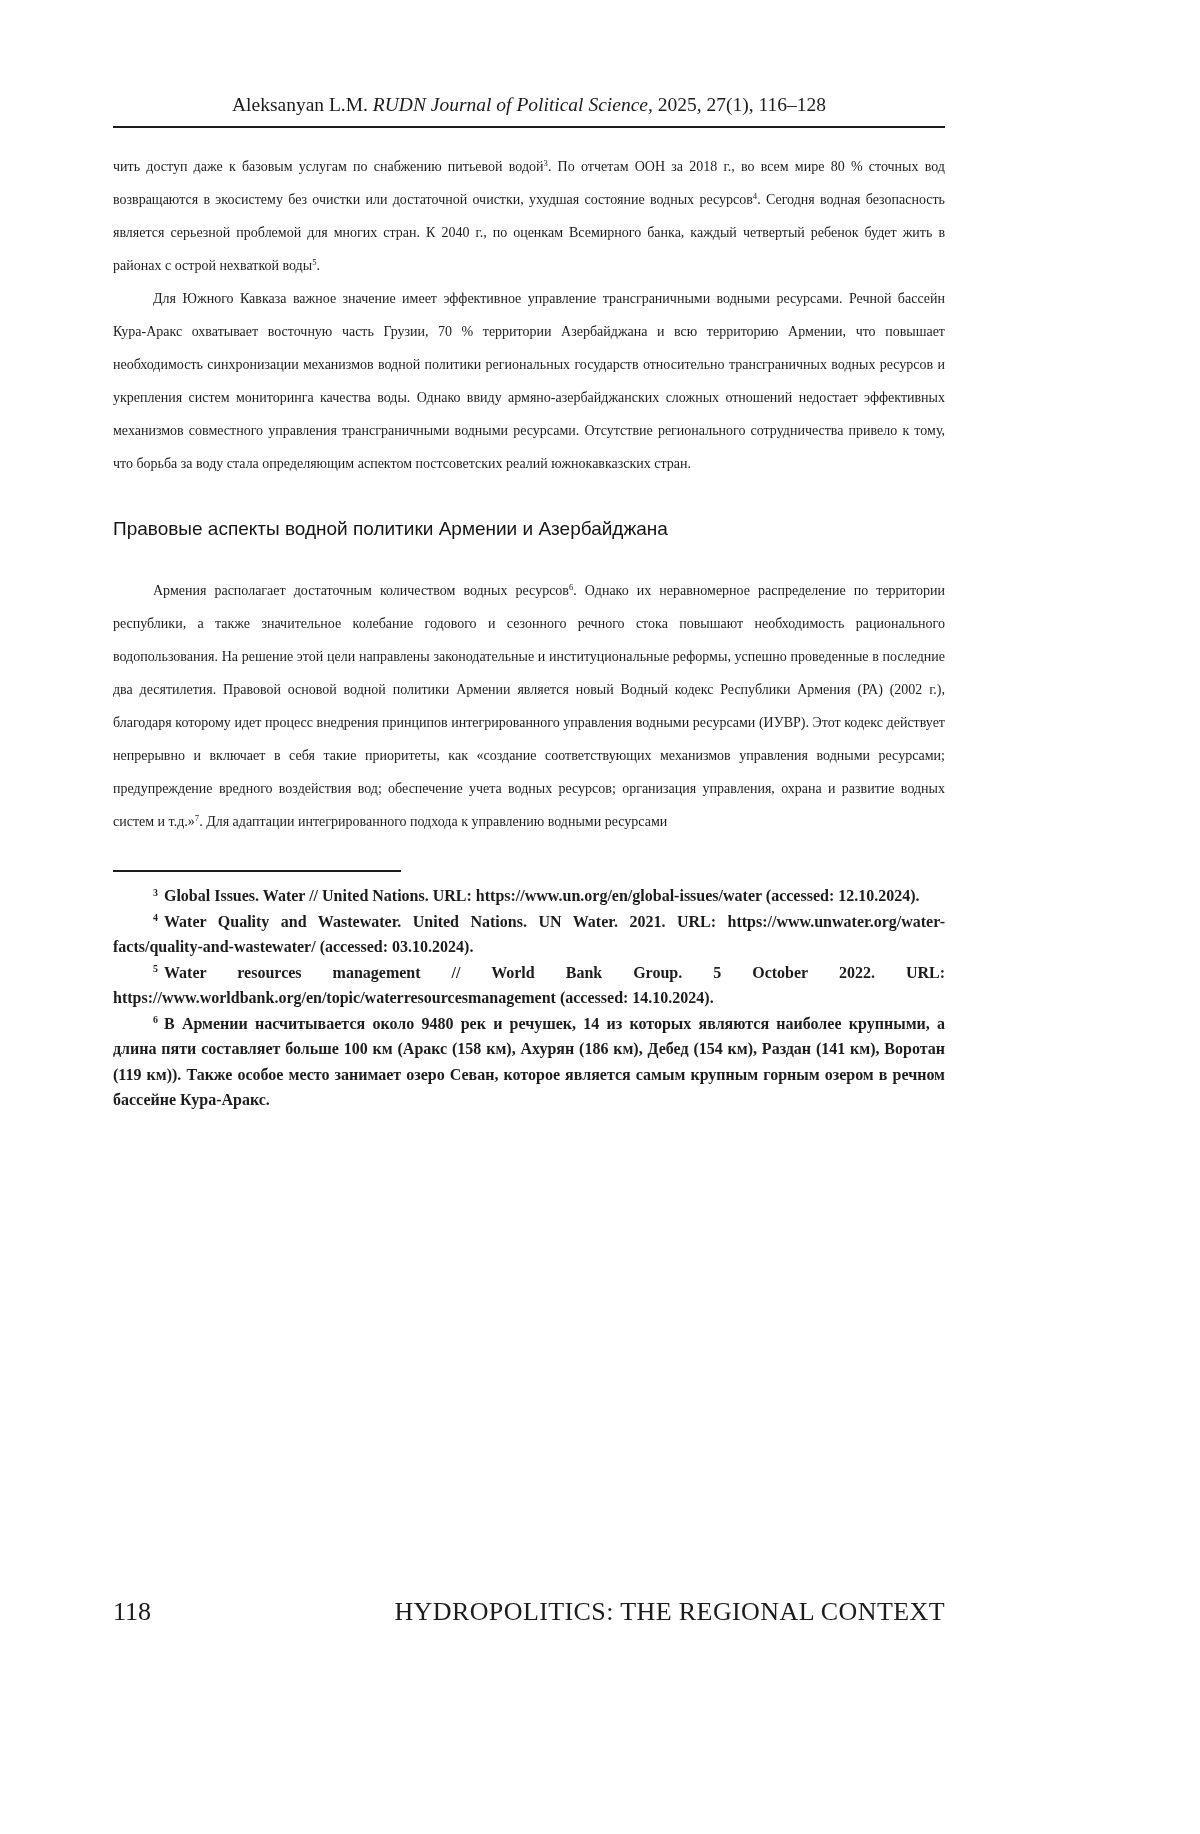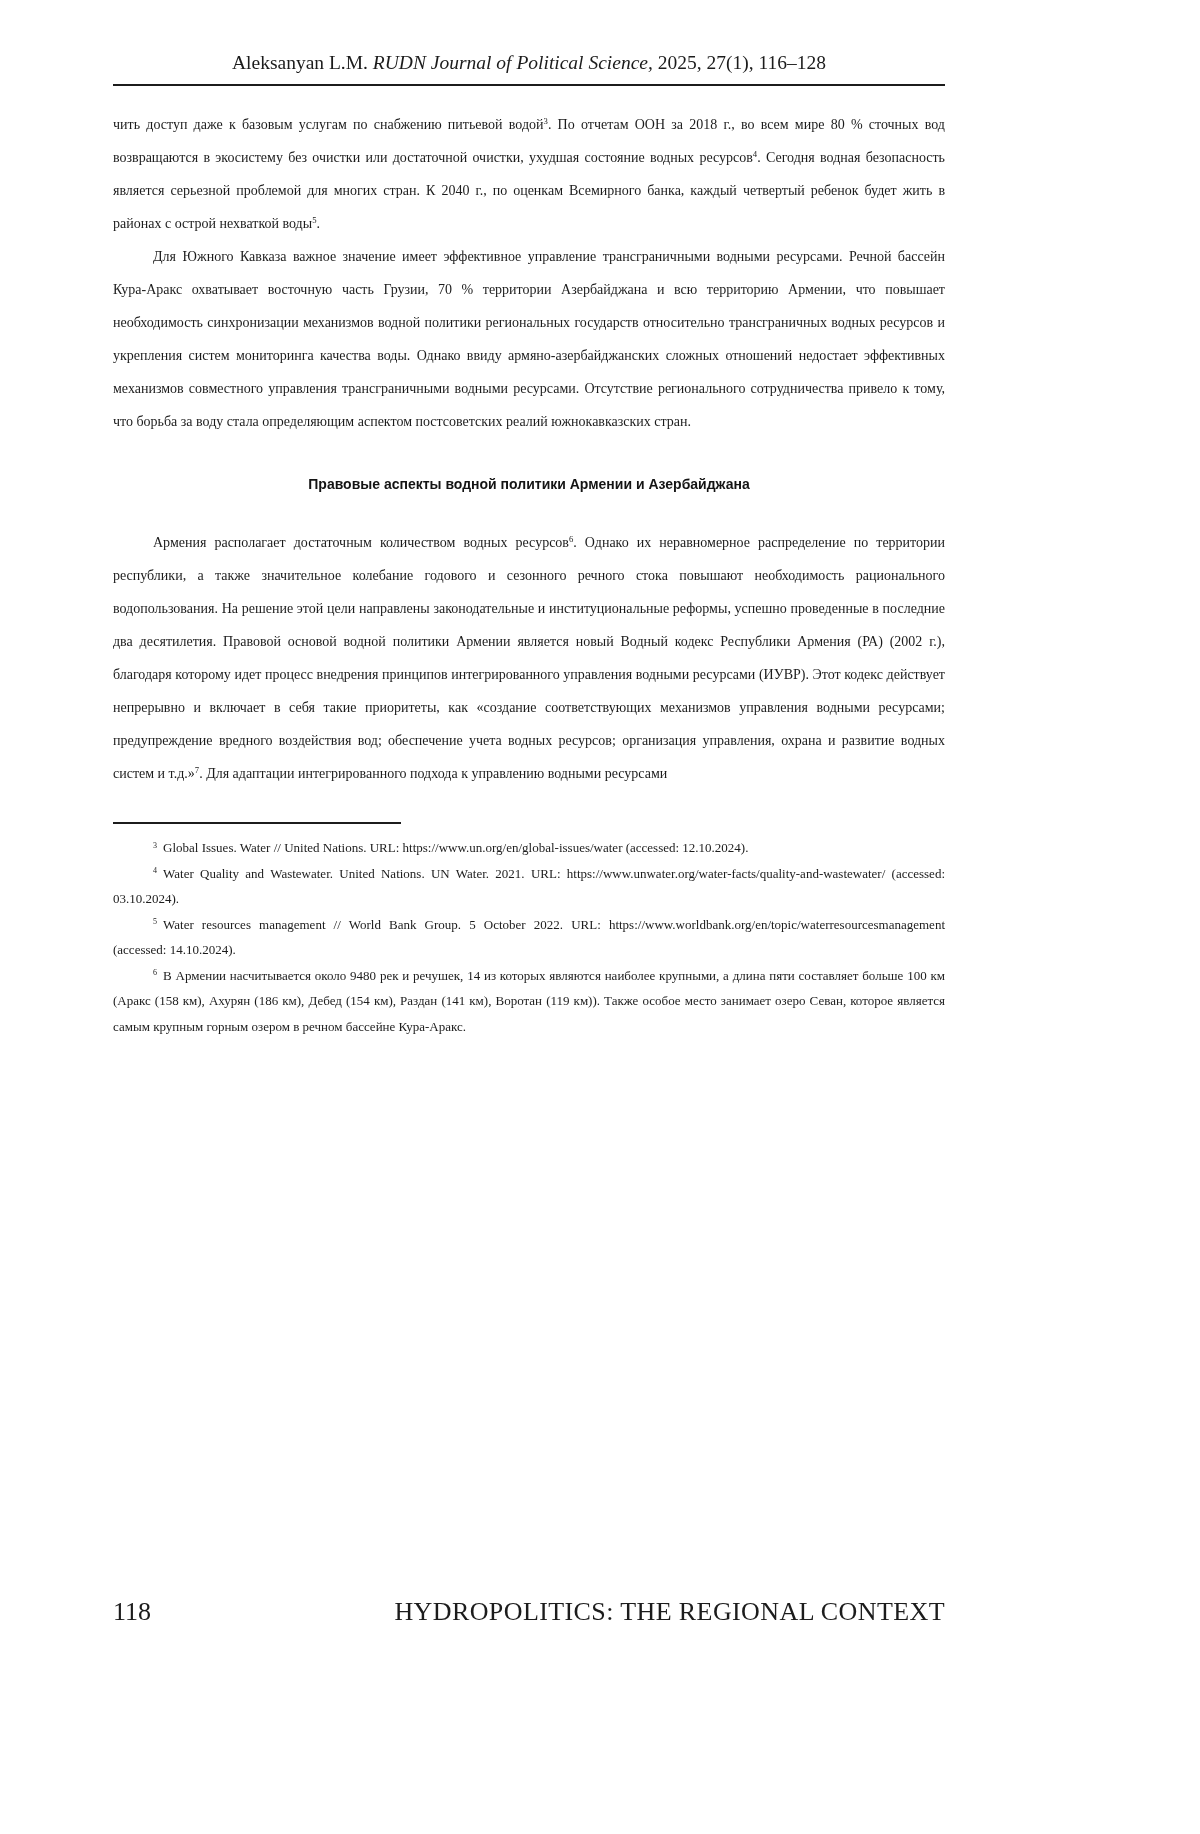--- a/index.html
+++ b/index.html
@@ -12,21 +12,21 @@
     height: 1834px;
     background: #ffffff;
     color: #1c1c1c;
     font-family: "Liberation Serif", "DejaVu Serif", serif;
     overflow: hidden;
   }
 
   .inner { width: 832px; margin-left: 113px; }
 
   
-  .running-header { padding-top: 51px; }
+  .running-header { padding-top: 51px; margin-top: 42px; }
   .header-citation {
     text-align: center;
     font-size: 19.5px;
     line-height: 24px;
     padding-bottom: 9px;
     white-space: nowrap;
   }
   .header-citation .italic { font-style: italic; }
   .header-rule { border-top: 2px solid #1c1c1c; height: 0; }
 
@@ -44,29 +44,28 @@
   .para sup, .footnote sup {
     font-size: 62%;
     line-height: 0;
     position: relative;
     top: -0.55em;
     vertical-align: baseline;
   }
 
   .section-heading {
     font-family: "Liberation Sans", "DejaVu Sans", sans-serif;
-    font-size: 14px;
-    font-weight: 700;
-    text-align: center;
+    font-size: 19px;
+    font-weight: 400;
     margin: 38px 0 34px 0;
     color: #141414;
   }
 
   
-  .footnotes { margin-top: 32px; font-size: 13px; line-height: 25.5px; }
+  .footnotes { margin-top: 32px; font-size: 16px; line-height: 25.5px; font-weight: bold; }
   .footnote-rule {
     width: 288px;
     border-top: 2px solid #1c1c1c;
     height: 0;
     margin-bottom: 11px;
   }
   .footnote {
     margin: 0;
     text-align: justify;
     text-indent: 40px;

